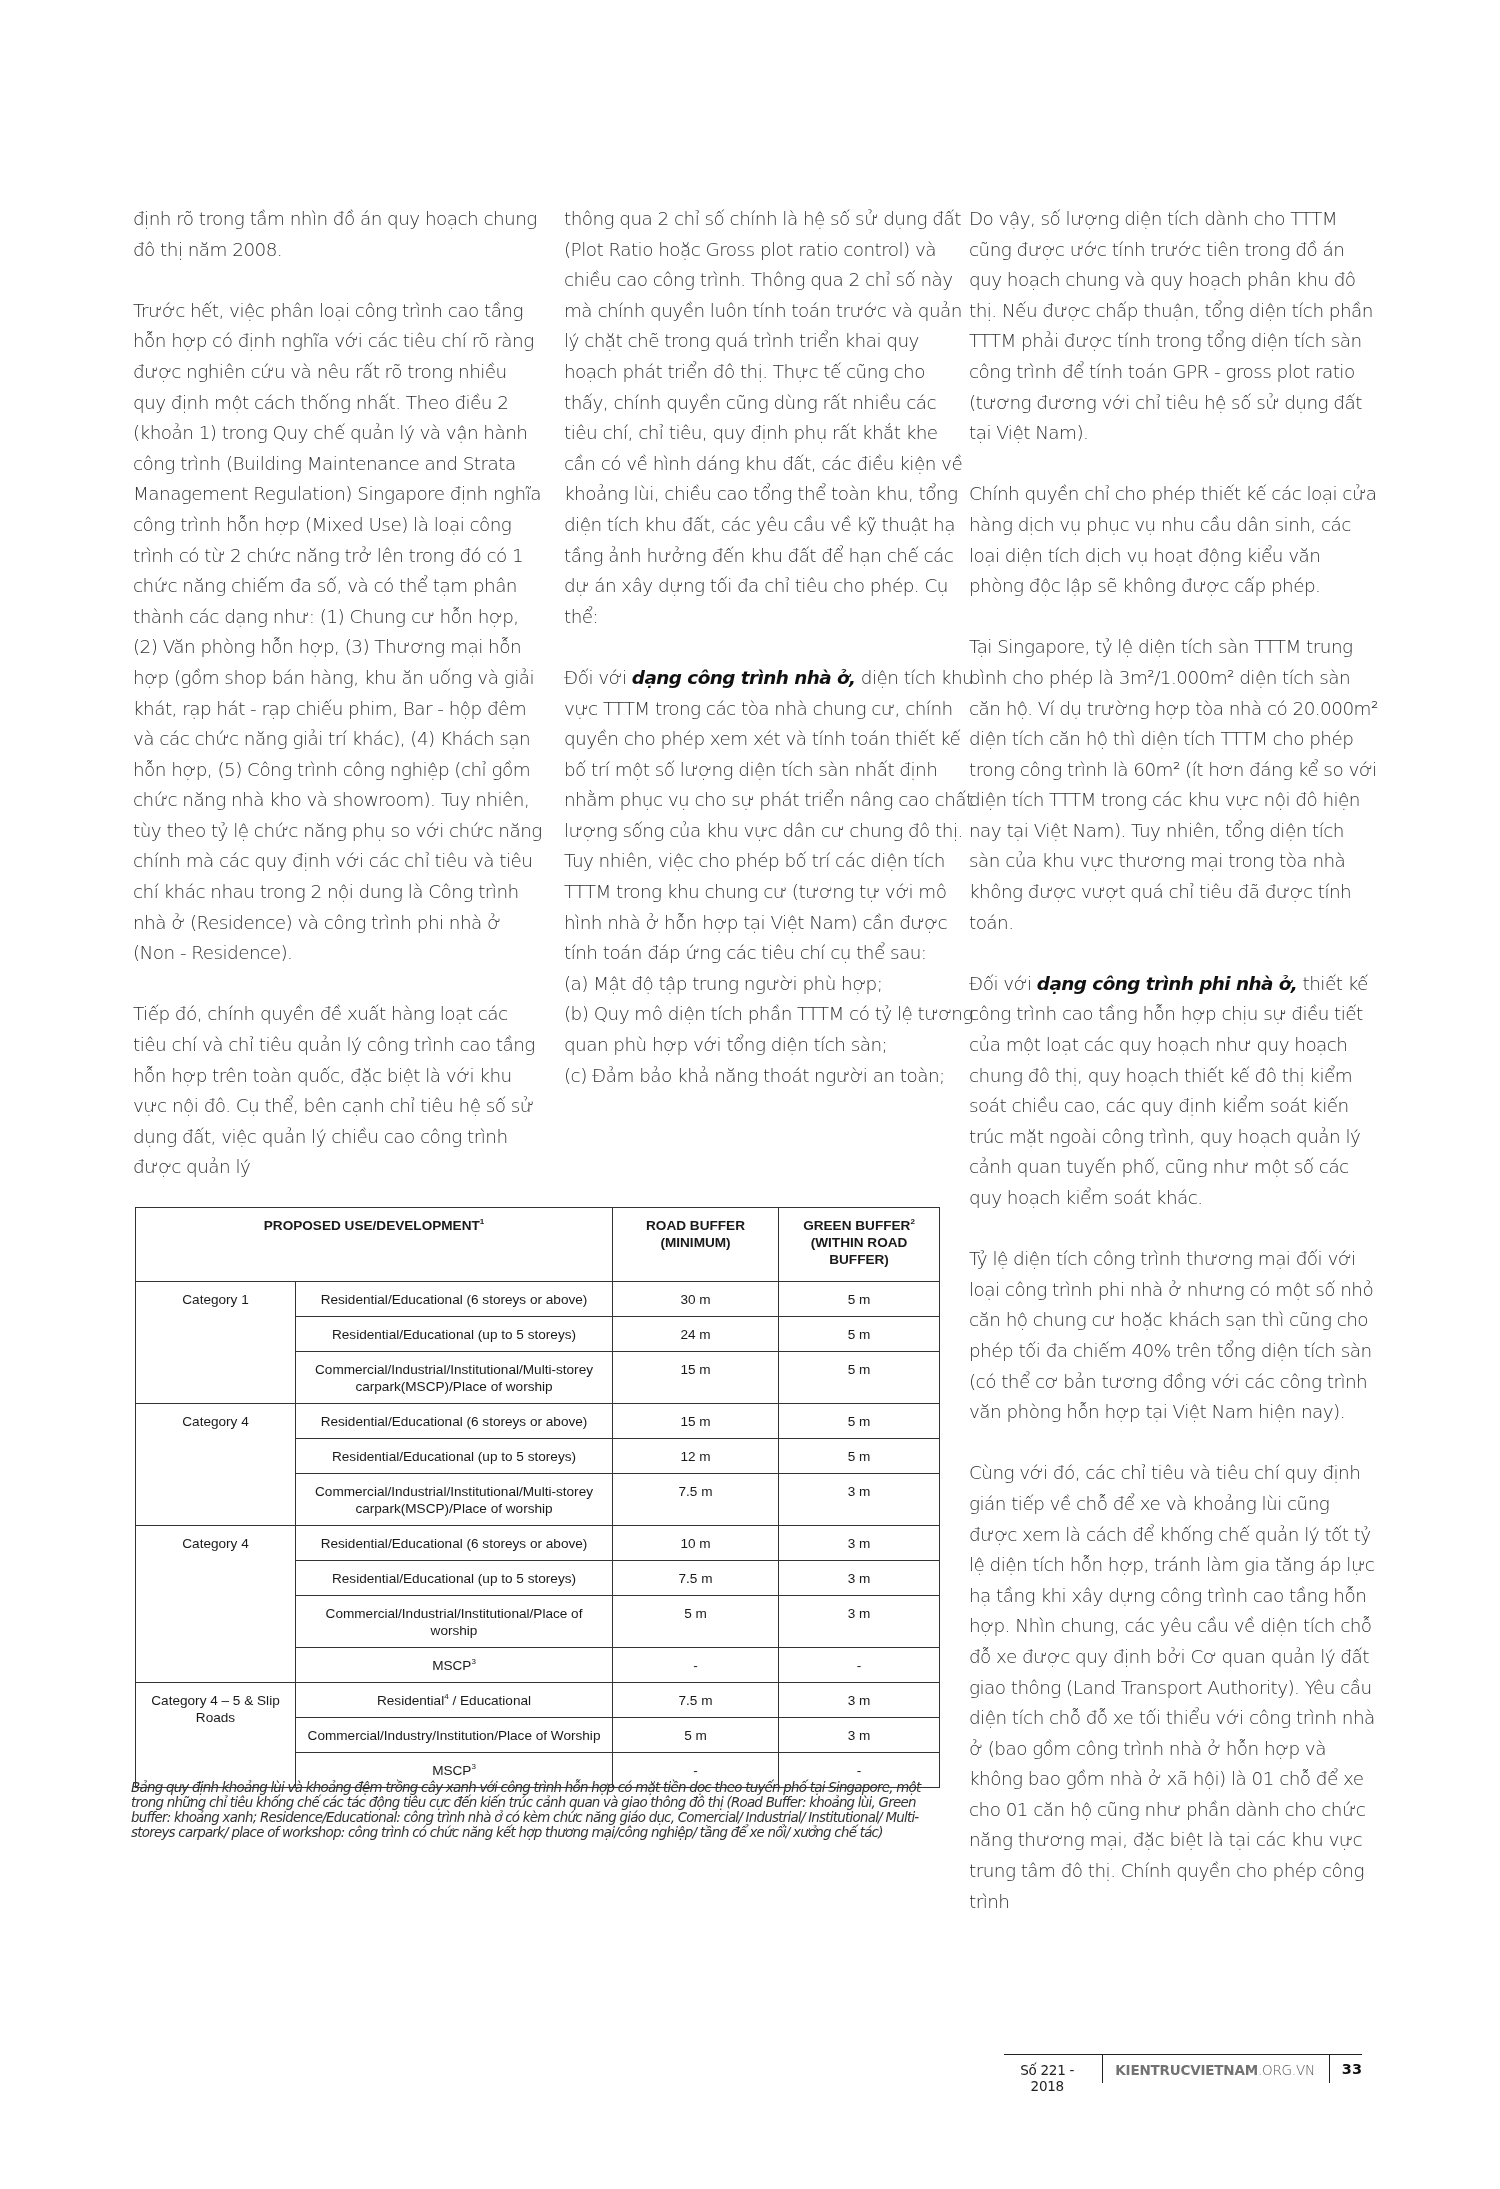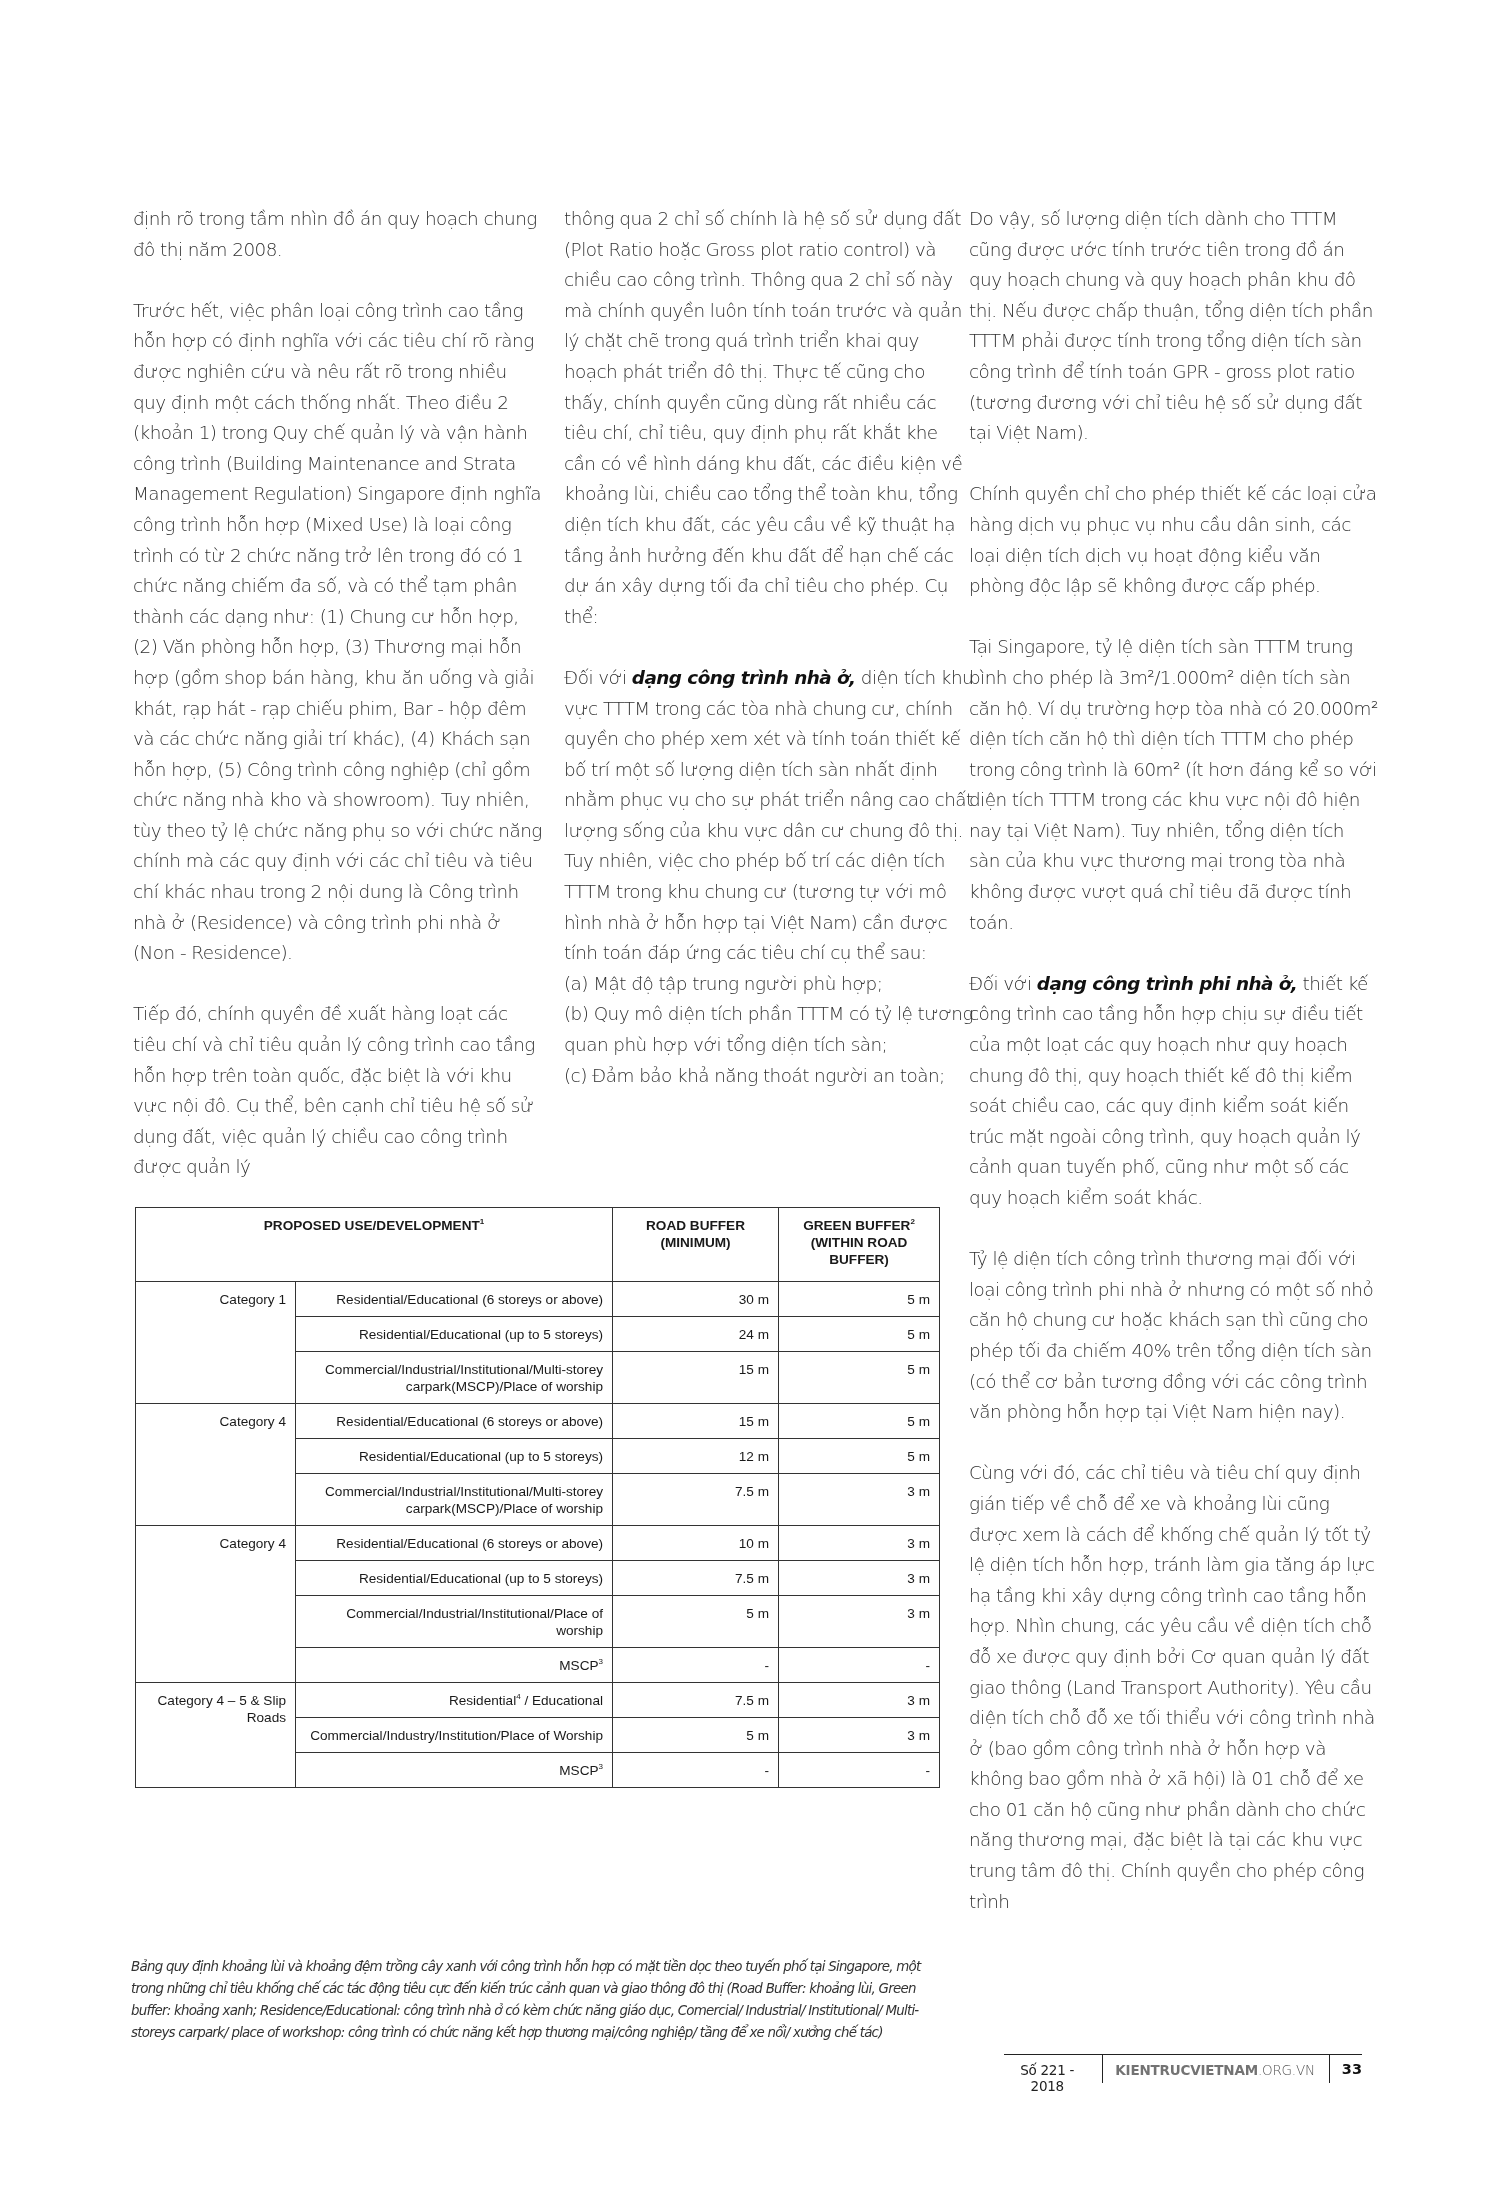--- a/index.html
+++ b/index.html
@@ -22,35 +22,35 @@
   .bi { font-weight: bold; font-style: italic; color: #111; }
 
   table.buffer {
     position: absolute; left: 135px; top: 1207px; width: 804px;
     border-collapse: collapse; table-layout: fixed;
     font-family: "Liberation Sans", sans-serif; font-size: 13.6px; line-height: 17px;
     color: #1a1a1a;
   }
   table.buffer td, table.buffer th {
     border: 1.4px solid #333; vertical-align: top; padding: 9px 9px 8px 9px;
-    text-align: right; font-weight: normal;
+    text-align: center; font-weight: normal;
   }
   table.buffer th {
     font-weight: bold; text-align: center; padding-top: 9px; height: 56px;
   }
   table.buffer col.c1 { width: 160px; }
   table.buffer col.c2 { width: 317px; }
   table.buffer col.c3 { width: 166px; }
   table.buffer col.c4 { width: 161px; }
   sup { font-size: 8px; vertical-align: 6px; line-height: 0; }
 
   .caption {
-    position: absolute; left: 131px; top: 1956px; width: 800px;
+    position: absolute; left: 131px; top: 1780px; width: 800px;
     font-family: "DejaVu Sans", sans-serif; font-style: italic; font-weight: 300;
-    font-size: 13.4px; line-height: 22px; color: #333; letter-spacing: -0.75px;
+    font-size: 13.4px; line-height: 15px; color: #333; letter-spacing: -0.75px;
   }
 
   .footer {
     position: absolute; left: 1004px; top: 2054px; width: 358px; height: 30px;
     border-top: 1.6px solid #222;
     display: flex; align-items: flex-start; font-family: "DejaVu Sans", sans-serif; text-align: center;
   }
   .footer .issue { font-size: 13.5px; padding-top: 7px; padding-right: 12px; color:#222; letter-spacing:-0.3px; }
   .footer .sep { width: 1px; height: 28px; background: #222; }
   .footer .site { padding: 7px 14px 0 12px; font-size: 13.5px; letter-spacing:-0.2px; }

